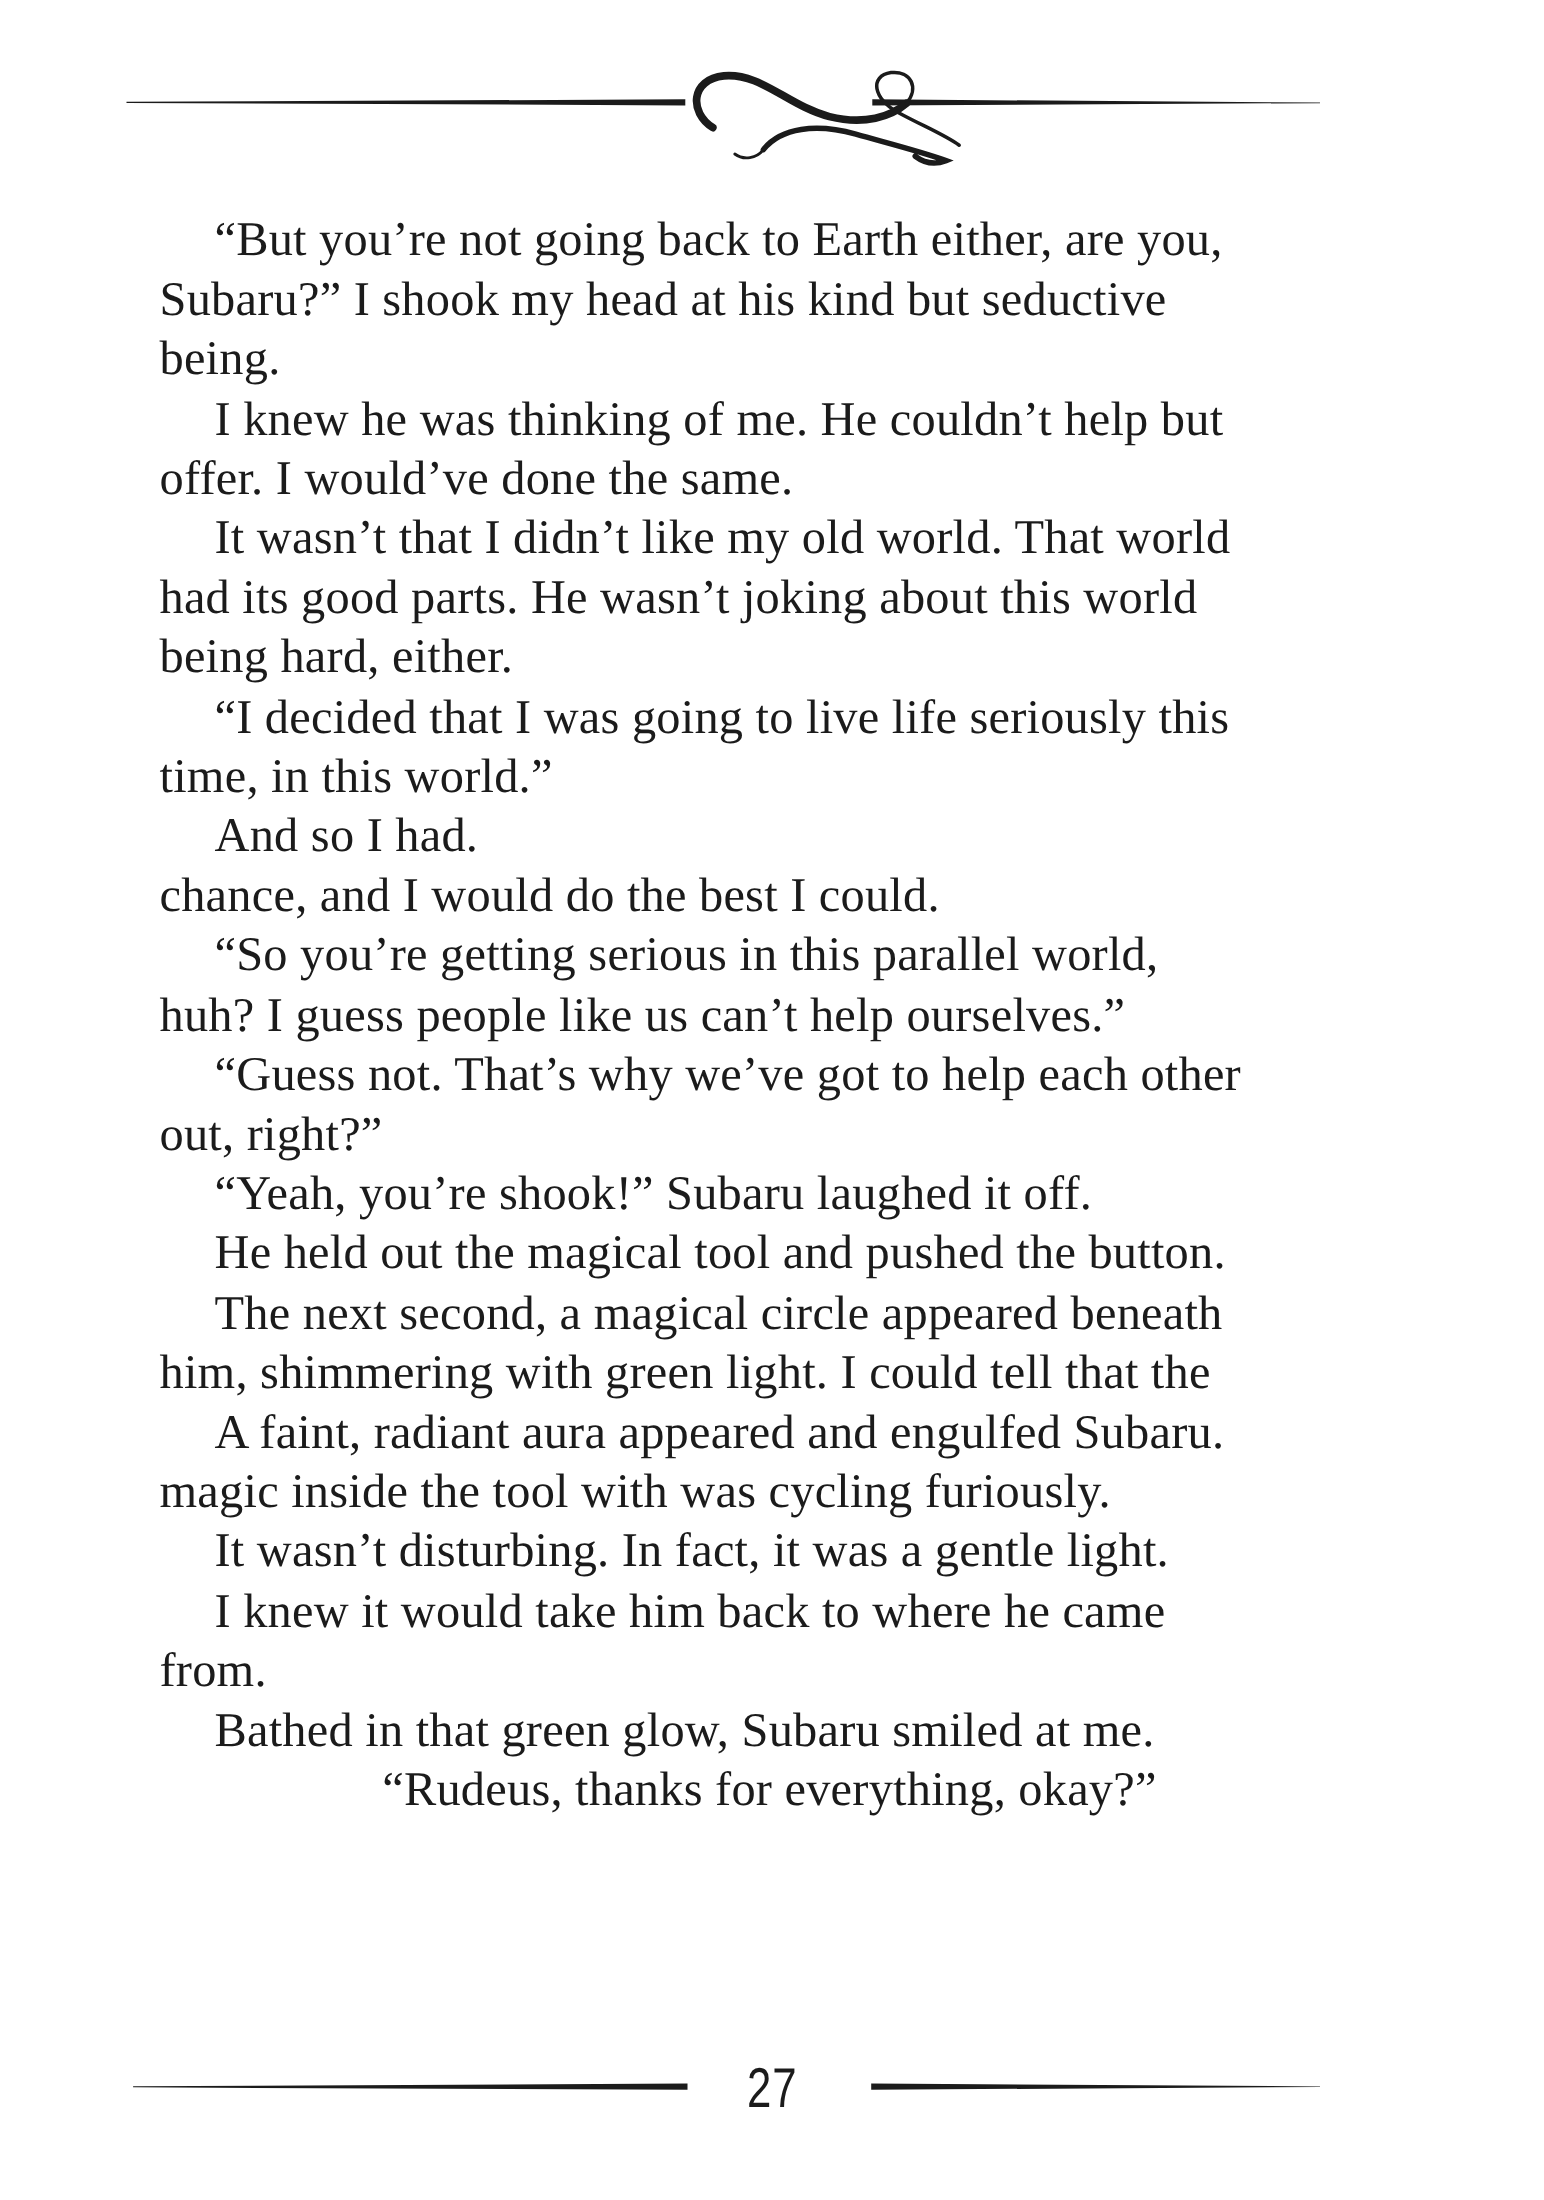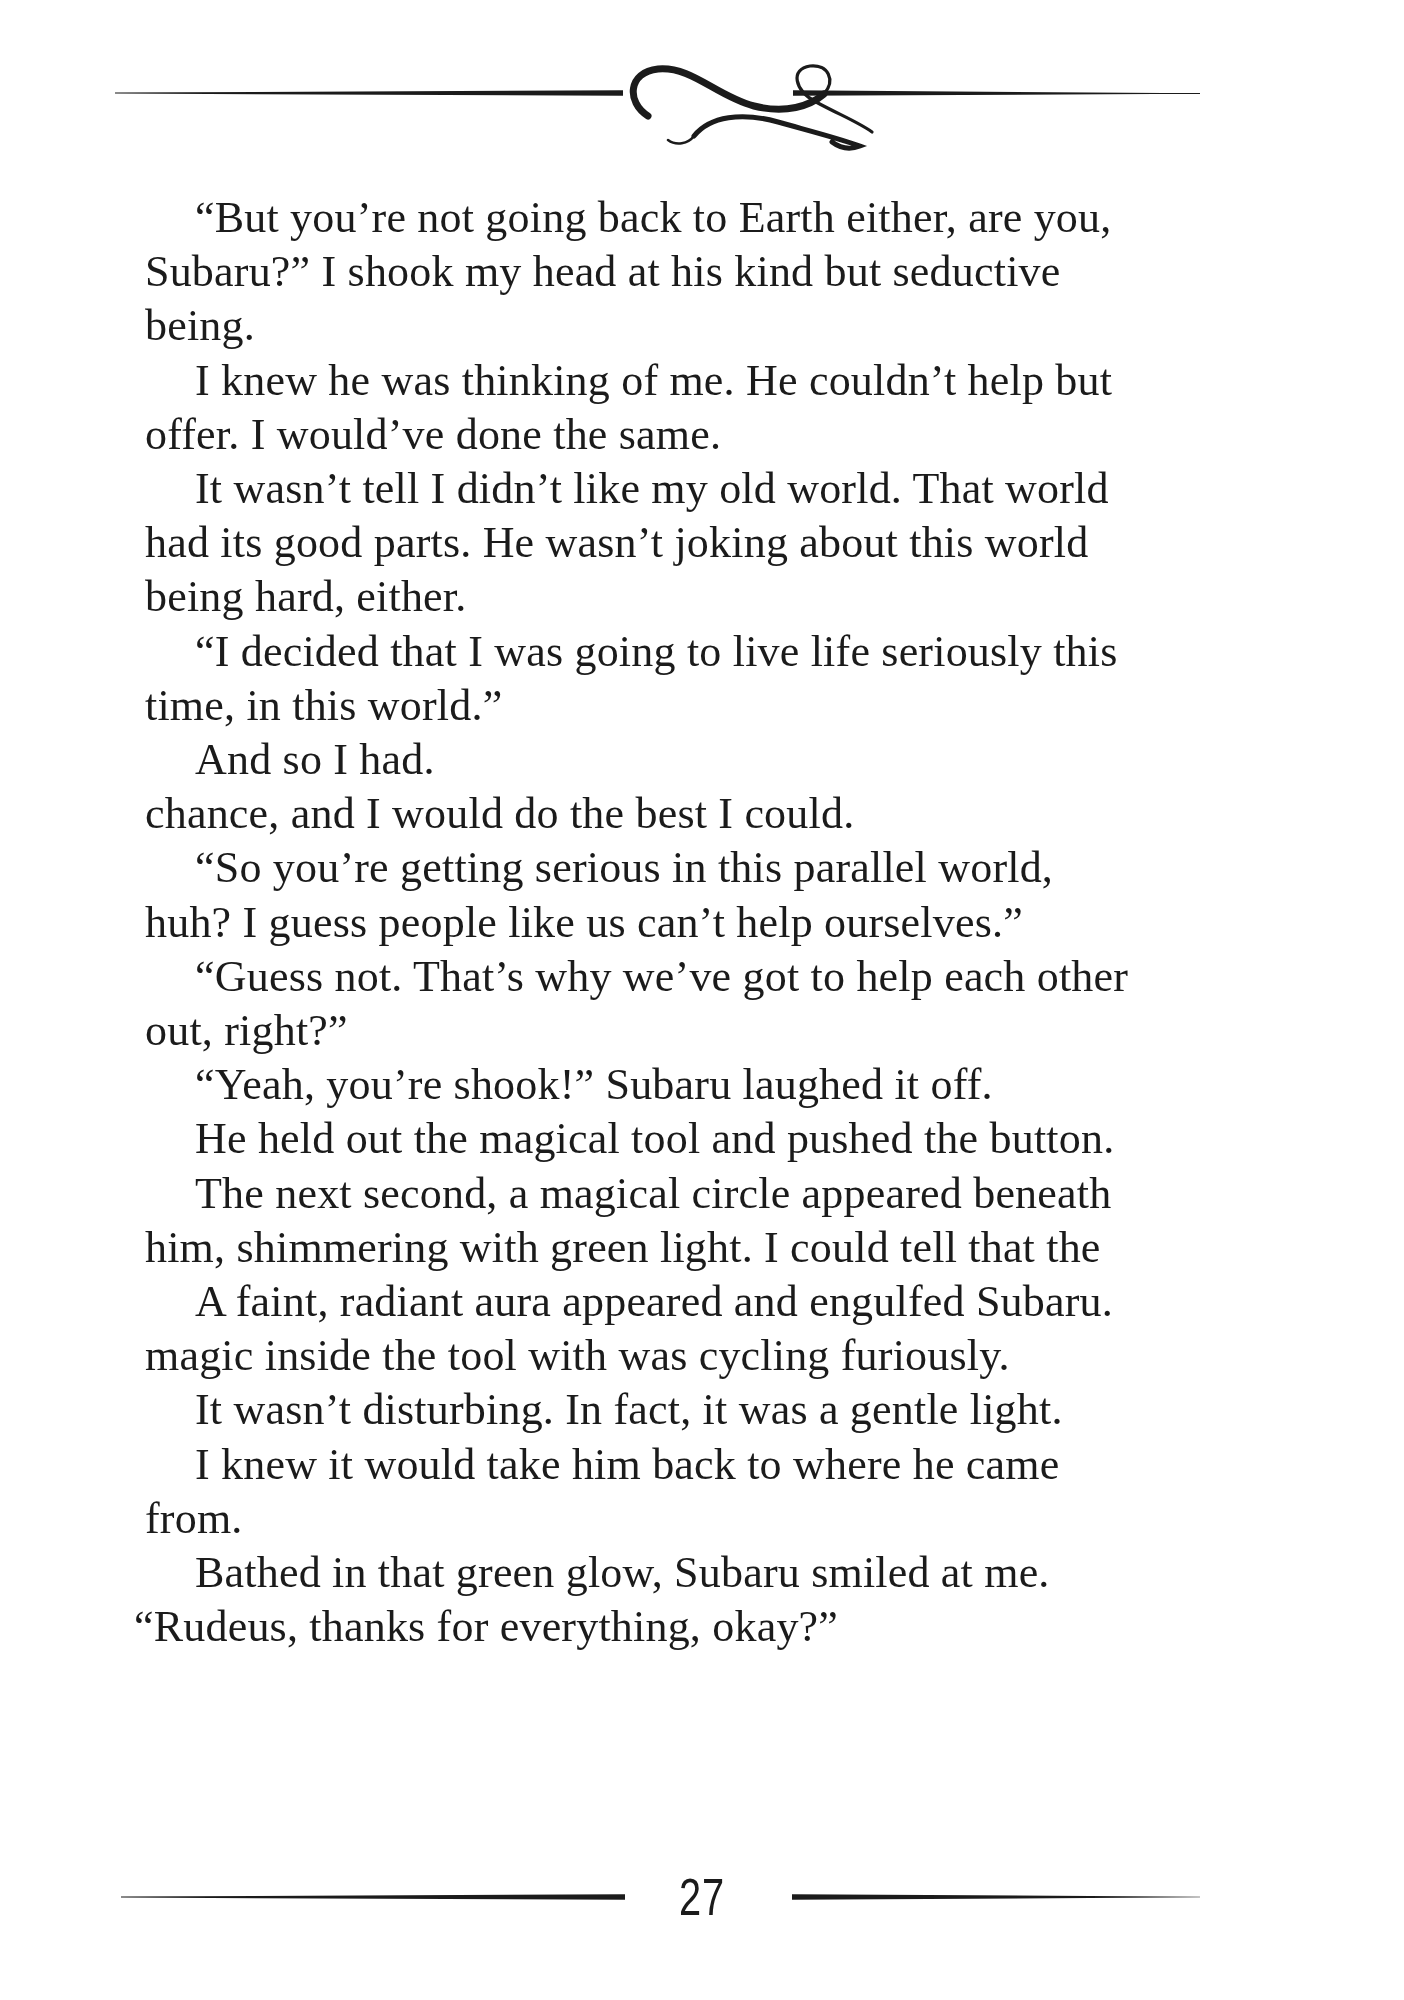--- a/index.html
+++ b/index.html
@@ -24,21 +24,21 @@
     position:absolute;
     top:191px;
     left:145px;
     width:1120px;
     font-size:44px;
     line-height:54.2px;
     letter-spacing:0.2px;
   }
   .line{white-space:nowrap;}
   .line.indent{padding-left:50px;}
-  .line.hang{margin-left:-11px;}
+  .line.hang{margin-left:-11px;text-align:center;}
   
   .page-number{
     position:absolute;
     top:1868px;
     left:642px;
     width:120px;
     height:58px;
     display:flex;
     align-items:center;
     justify-content:center;
@@ -66,21 +66,21 @@
       <path class="orn" stroke-width="2.6" d="M 694,86 C 688,94 676,96 668,90"></path>
     </g>
   </svg>
 
   <div class="text-block">
       <div class="line indent">“But you’re not going back to Earth either, are you,</div>
       <div class="line">Subaru?” I shook my head at his kind but seductive</div>
       <div class="line">being.</div>
       <div class="line indent">I knew he was thinking of me. He couldn’t help but</div>
       <div class="line">offer. I would’ve done the same.</div>
-      <div class="line indent">It wasn’t tell I didn’t like my old world. That world</div>
+      <div class="line indent">It wasn’t that I didn’t like my old world. That world</div>
       <div class="line">had its good parts. He wasn’t joking about this world</div>
       <div class="line">being hard, either.</div>
       <div class="line indent">“I decided that I was going to live life seriously this</div>
       <div class="line">time, in this world.”</div>
       <div class="line indent">And so I had.</div>
       <div class="line">chance, and I would do the best I could.</div>
       <div class="line indent">“So you’re getting serious in this parallel world,</div>
       <div class="line">huh? I guess people like us can’t help ourselves.”</div>
       <div class="line indent">“Guess not. That’s why we’ve got to help each other</div>
       <div class="line">out, right?”</div>

